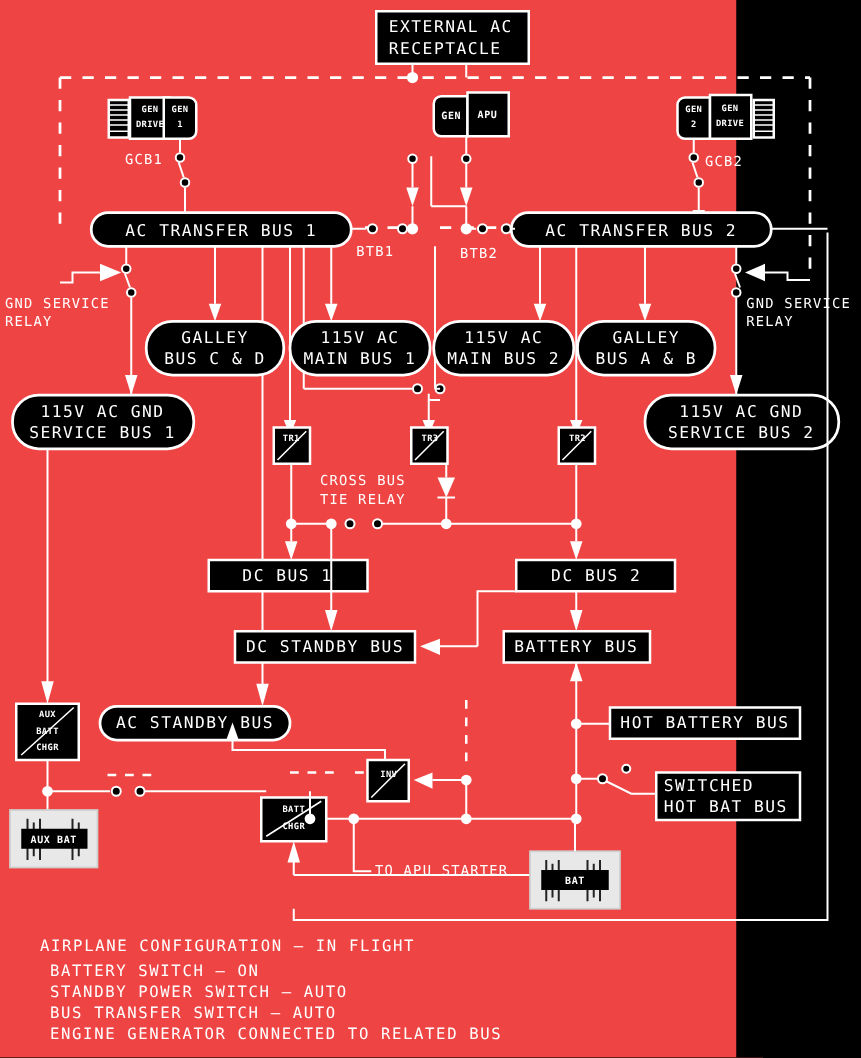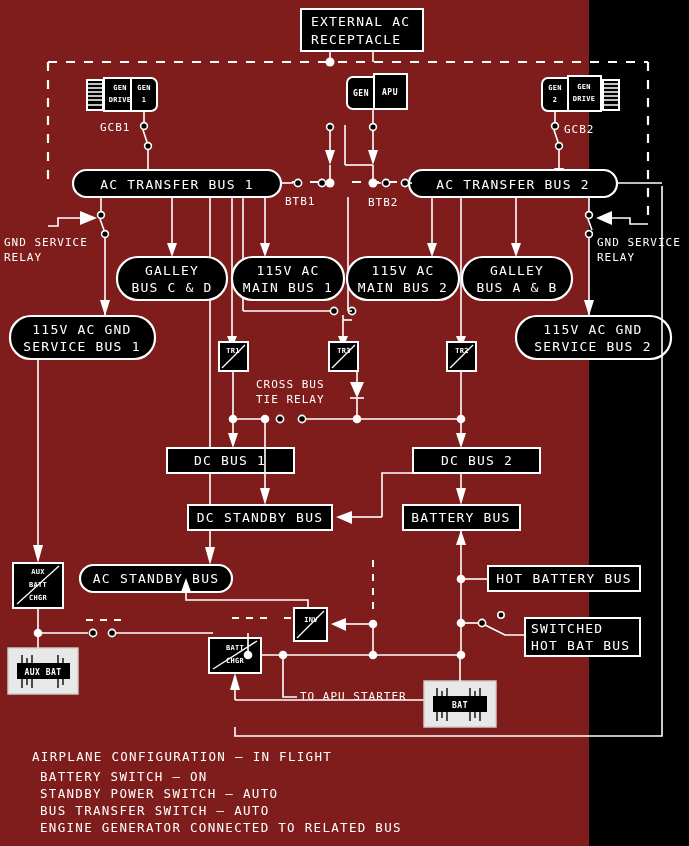--- a/index.html
+++ b/index.html
@@ -1,18 +1,18 @@
 <!DOCTYPE html>
 <html><head>
 <meta charset="utf-8">
 <style>
   html,body{margin:0;padding:0;background:#000;}
   body{width:689px;height:846px;overflow:hidden;
        font-family:"DejaVu Sans Mono","Liberation Mono",monospace;color:#fff;}
-  #stage{position:relative;width:589px;height:846px;background:#7f1d1d;}
+  #stage{position:relative;width:589px;height:846px;background:#ef4444;}
   svg{position:absolute;left:0;top:0;}
   text{fill:#fff;font-family:"DejaVu Sans Mono","Liberation Mono",monospace;
        dominant-baseline:middle;}
   .lbl{font-size:13px;letter-spacing:1.2px;}
   .lbl-sm{font-size:11px;letter-spacing:1px;}
   .lbl-xs{font-size:8px;letter-spacing:0.5px;font-weight:bold;}
   .lbl-tiny{font-size:7px;letter-spacing:0.3px;font-weight:bold;}
   .note{font-size:12.5px;letter-spacing:1.3px;}
   .wire{stroke:#fff;stroke-width:1.6;fill:none;}
   .wire-thin{stroke:#fff;stroke-width:1.3;fill:none;}

